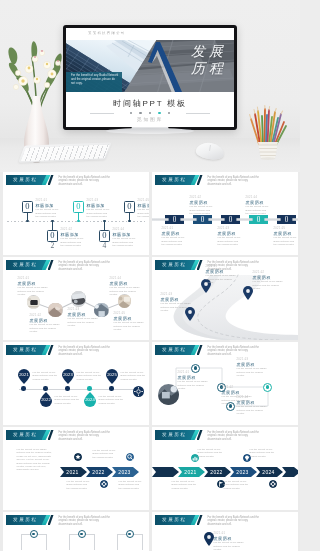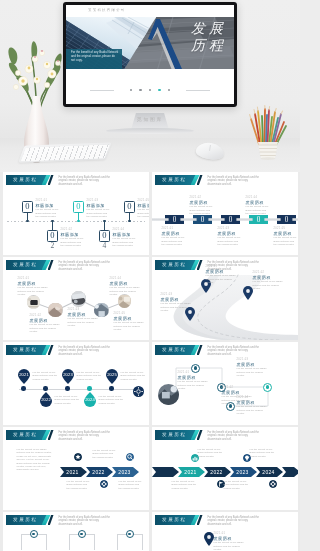--- a/index.html
+++ b/index.html
@@ -7,21 +7,21 @@
   font-family:"Liberation Sans",sans-serif;-webkit-font-smoothing:antialiased}
 .page{width:300px;height:551px;position:relative;background:#ededed;overflow:hidden}
 
 
 .hero{position:absolute;left:0;top:0;width:300px;height:173px;overflow:hidden;
   background:linear-gradient(180deg,#efefef 0%,#ededed 60%,#e7e7e7 78%,#e3e3e3 100%)}
 .hero-desk{position:absolute;left:0;top:138px;width:300px;height:34px;
   background:linear-gradient(180deg,#e4e4e4 0%,#eaeaea 30%,#efefef 100%)}
 
 
-.monitor{position:absolute;left:63px;top:2px;width:174px;height:105px;
+.monitor{position:absolute;left:63px;top:25px;width:174px;height:105px;
   background:#131316;border-radius:3px;padding:3px;
   box-shadow:0 2px 8px rgba(0,0,0,.18)}
 .screen{position:relative;width:168px;height:99px;overflow:hidden;background:#fff}
 .mon-stand{position:absolute;left:131px;top:113px;width:38px;height:17px;
   background:linear-gradient(180deg,#c9cbce 0%,#dcdde0 55%,#e6e7e9 100%);
   clip-path:polygon(13% 0,87% 0,100% 100%,0 100%)}
 .mon-base{position:absolute;left:106px;top:128px;width:88px;height:6px;border-radius:50%;
   background:linear-gradient(180deg,#cfd1d4,#ededee)}
 
 
@@ -298,20 +298,21 @@
         <path d="M10 23 L15.6 10 L33 52 L29.5 52 L15 16Z" fill="#f0f2f4" opacity=".6"></path>
       </svg>
       <div class="sc-tealbox"></div>
       <div class="sc-blurb">For the benefit of any Baidu Network and the original creator, please do not copy.</div>
       <div class="sc-company">某某科技有限公司</div>
       <div class="sc-title">
         <div>发展</div>
         <div>历程</div>
       </div>
       <div class="sc-band"></div>
+      <div class="sc-sub">时间轴PPT 模板</div>
       <div class="sc-dline" style="left:24px"></div>
       <div class="sc-dline" style="right:24px"></div>
       <div class="sc-dots">
         <i></i>
             <i></i>
             <i></i>
             <i></i>
             <i></i>
       </div>
     </div>

